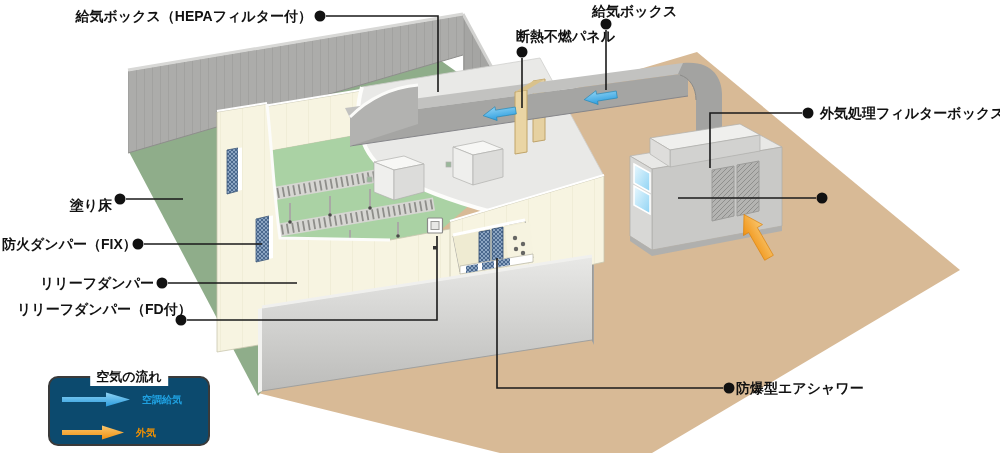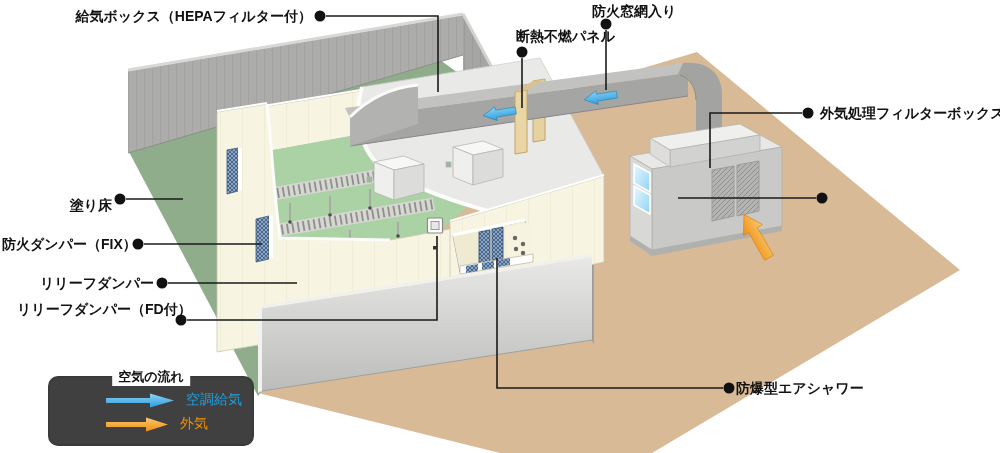--- a/index.html
+++ b/index.html
@@ -4,27 +4,27 @@
 <style>
   html,body{margin:0;padding:0;background:#fff;}
   #stage{position:relative;width:1000px;height:453px;background:#fff;overflow:hidden;
          font-family:"Liberation Sans","DejaVu Sans",sans-serif;}
   #scene{position:absolute;left:0;top:0;}
   .lbl{position:absolute;white-space:nowrap;font-size:14px;font-weight:700;color:#111;
        line-height:18px;letter-spacing:0;}
   .lbl.r{text-align:right;}
   
   #legend{position:absolute;left:48px;top:376px;width:158px;height:66px;
-          border:2px solid #3a3a3a;border-radius:10px;background:#404040;padding-left:44px;}
+          border:2px solid #3a3a3a;border-radius:10px;background:#0c4a6e;}
   #legend .ttl{position:absolute;top:-10px;left:50%;transform:translateX(-50%);
                background:#fff;padding:0 6px;font-size:13px;font-weight:700;color:#111;}
   .lrow{display:flex;align-items:center;gap:8px;margin:0 0 0 12px;}
   .lrow.one{margin-top:13px;}
-  .lrow.two{margin-top:6px;}
-  .ltxt{font-size:14px;font-weight:400;}
+  .lrow.two{margin-top:16px;}
+  .ltxt{font-size:10px;font-weight:700;}
   .ltxt.blue{color:#1fa0e0;}
   .ltxt.orange{color:#f29100;}
 </style>
 </head>
 <body>
 
 <div id="stage">
 
 <svg id="scene" width="1000" height="453" viewBox="0 0 1000 453">
   <defs>
@@ -242,21 +242,21 @@
     <circle cx="822" cy="198" r="5.5"></circle>
         <circle cx="120" cy="199" r="5.5"></circle>
     <circle cx="138" cy="244" r="5.5"></circle>
         <circle cx="162" cy="283" r="5.5"></circle>
     <circle cx="181" cy="320" r="5.5"></circle>
         <circle cx="729" cy="388" r="5.5"></circle>
   </g>
 </svg>
 
 <div class="lbl r" style="right:688px;top:7px">給気ボックス（HEPAフィルター付）</div>
-<div class="lbl" style="left:592px;top:2px">防火窓網入り</div>
+<div class="lbl" style="left:592px;top:2px">給気ボックス</div>
 <div class="lbl" style="left:516px;top:27px">断熱不燃パネル</div>
 <div class="lbl" style="left:820px;top:104px">外気処理フィルターボックス</div>
 <div class="lbl r" style="right:888px;top:196px">塗り床</div>
 <div class="lbl" style="left:2px;top:235px">防火ダンパー（FIX）</div>
 <div class="lbl r" style="right:846px;top:274px">リリーフダンパー</div>
 <div class="lbl" style="left:17px;top:300px">リリーフダンパー（FD付）</div>
 <div class="lbl" style="left:736px;top:379px">防爆型エアシャワー</div>
 
 <div id="legend">
   <span class="ttl">空気の流れ</span>

